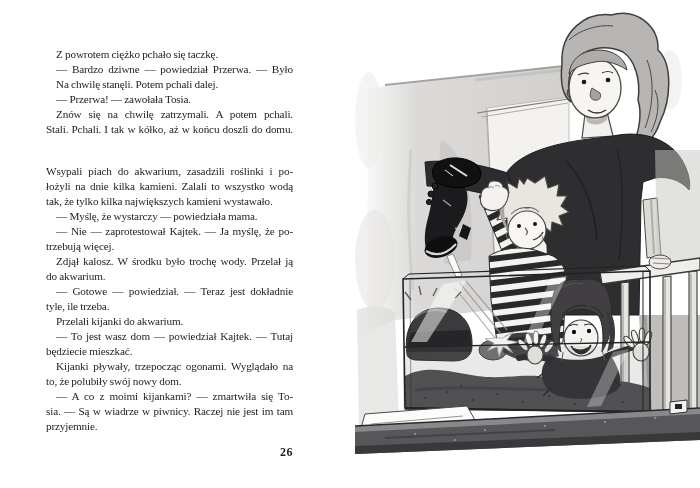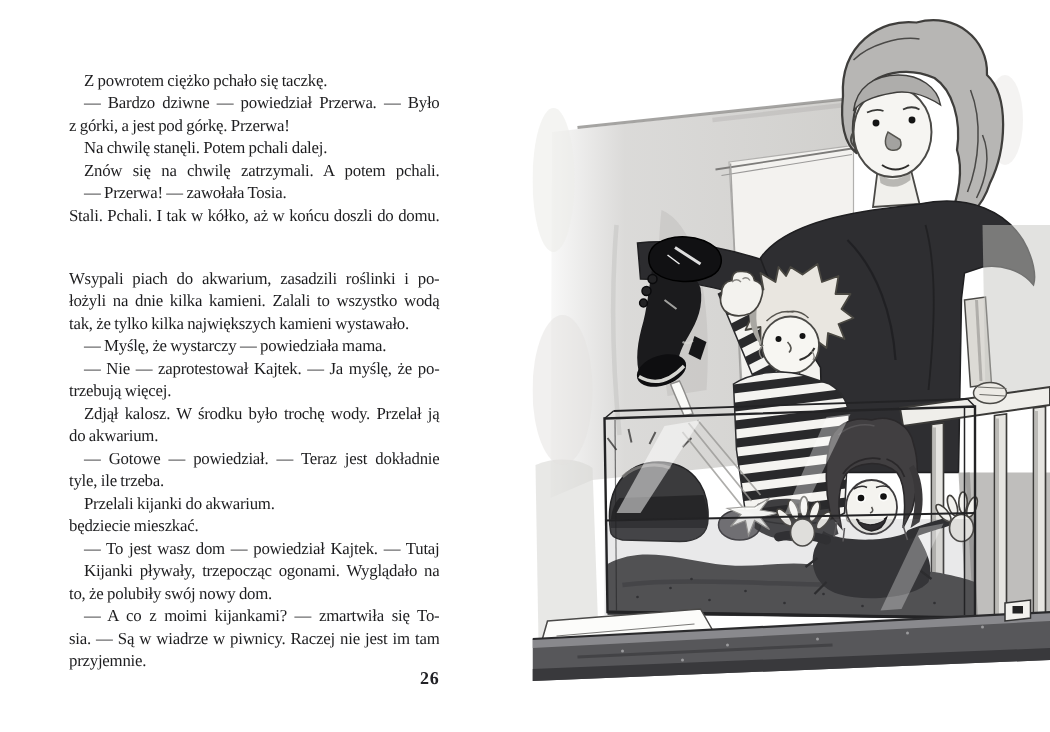--- a/index.html
+++ b/index.html
@@ -18,38 +18,37 @@
   .illu{position:absolute;left:355px;top:0;width:345px;height:470px;}
 </style>
 </head>
 <body>
 
 <div class="book-page">
 
   <div class="story-text">
     <div class="ln ind">Z powrotem ciężko pchało się taczkę.</div>
     <div class="ln ind j">— Bardzo dziwne — powiedział Przerwa. — Było</div>
-    <div class="ln">z górki, a jest pod górkę. Przerwa!</div>
     <div class="ln ind">Na chwilę stanęli. Potem pchali dalej.</div>
+    <div class="ln ind">— Przerwa! — zawołała Tosia.</div>
     <div class="ln ind j">Znów się na chwilę zatrzymali. A potem pchali.</div>
-    <div class="ln ind">— Przerwa! — zawołała Tosia.</div>
     <div class="ln j">Stali. Pchali. I tak w kółko, aż w końcu doszli do domu.</div>
     <div class="ln j sect">Wsypali piach do akwarium, zasadzili roślinki i po-</div>
     <div class="ln j">łożyli na dnie kilka kamieni. Zalali to wszystko wodą</div>
     <div class="ln">tak, że tylko kilka największych kamieni wystawało.</div>
     <div class="ln ind">— Myślę, że wystarczy — powiedziała mama.</div>
     <div class="ln ind j">— Nie — zaprotestował Kajtek. — Ja myślę, że po-</div>
     <div class="ln">trzebują więcej.</div>
     <div class="ln ind j">Zdjął kalosz. W środku było trochę wody. Przelał ją</div>
     <div class="ln">do akwarium.</div>
     <div class="ln ind j">— Gotowe — powiedział. — Teraz jest dokładnie</div>
     <div class="ln">tyle, ile trzeba.</div>
     <div class="ln ind">Przelali kijanki do akwarium.</div>
+    <div class="ln ind j">— To jest wasz dom — powiedział Kajtek. — Tutaj</div>
     <div class="ln">będziecie mieszkać.</div>
-    <div class="ln ind j">— To jest wasz dom — powiedział Kajtek. — Tutaj</div>
     <div class="ln ind j">Kijanki pływały, trzepocząc ogonami. Wyglądało na</div>
     <div class="ln">to, że polubiły swój nowy dom.</div>
     <div class="ln ind j">— A co z moimi kijankami? — zmartwiła się To-</div>
     <div class="ln j">sia. — Są w wiadrze w piwnicy. Raczej nie jest im tam</div>
     <div class="ln">przyjemnie.</div>
   </div>
 
   <div class="page-number">26</div>
 
   <svg class="illu" viewBox="0 0 345 470" role="img">

